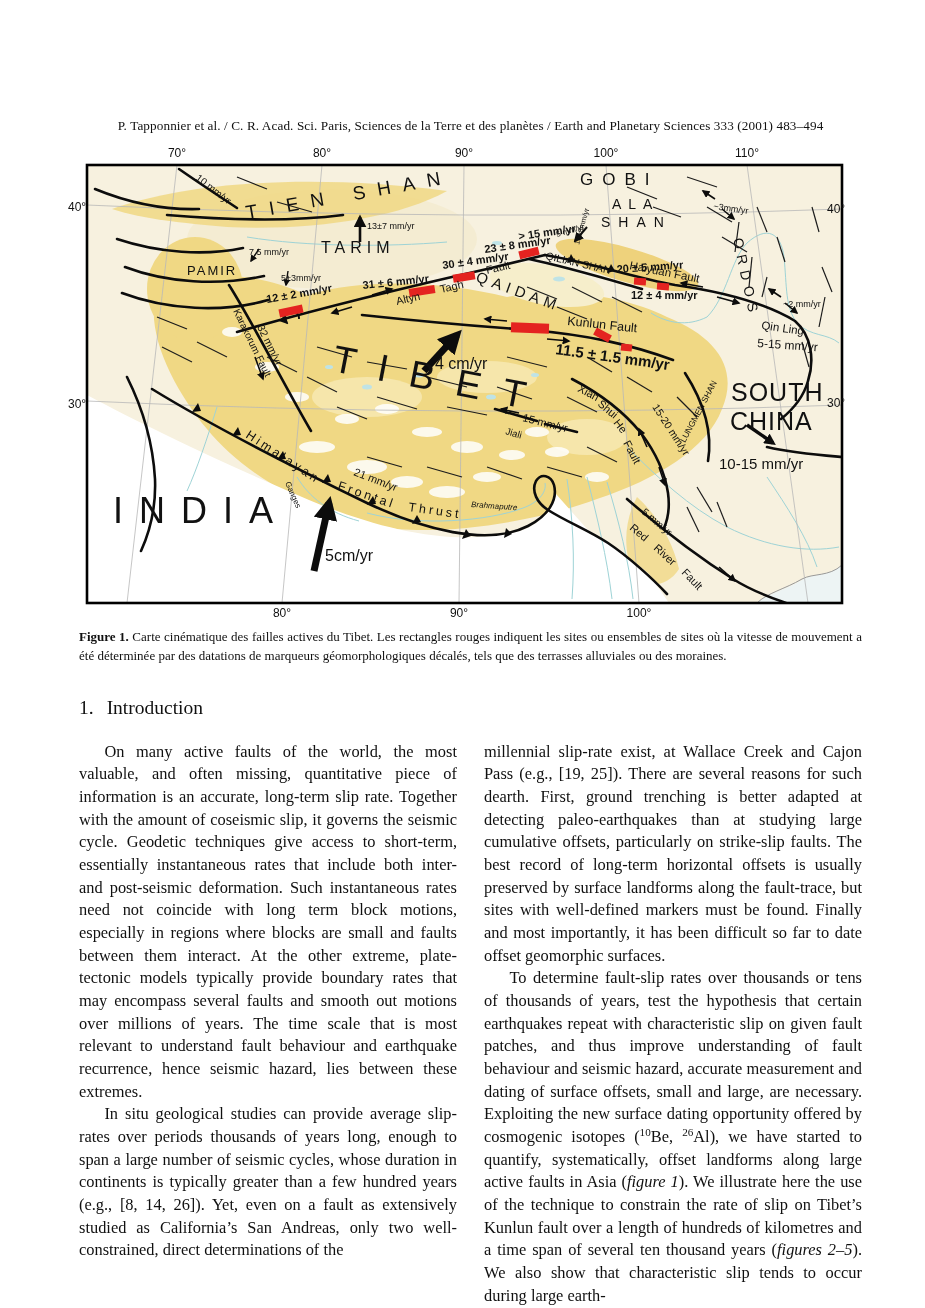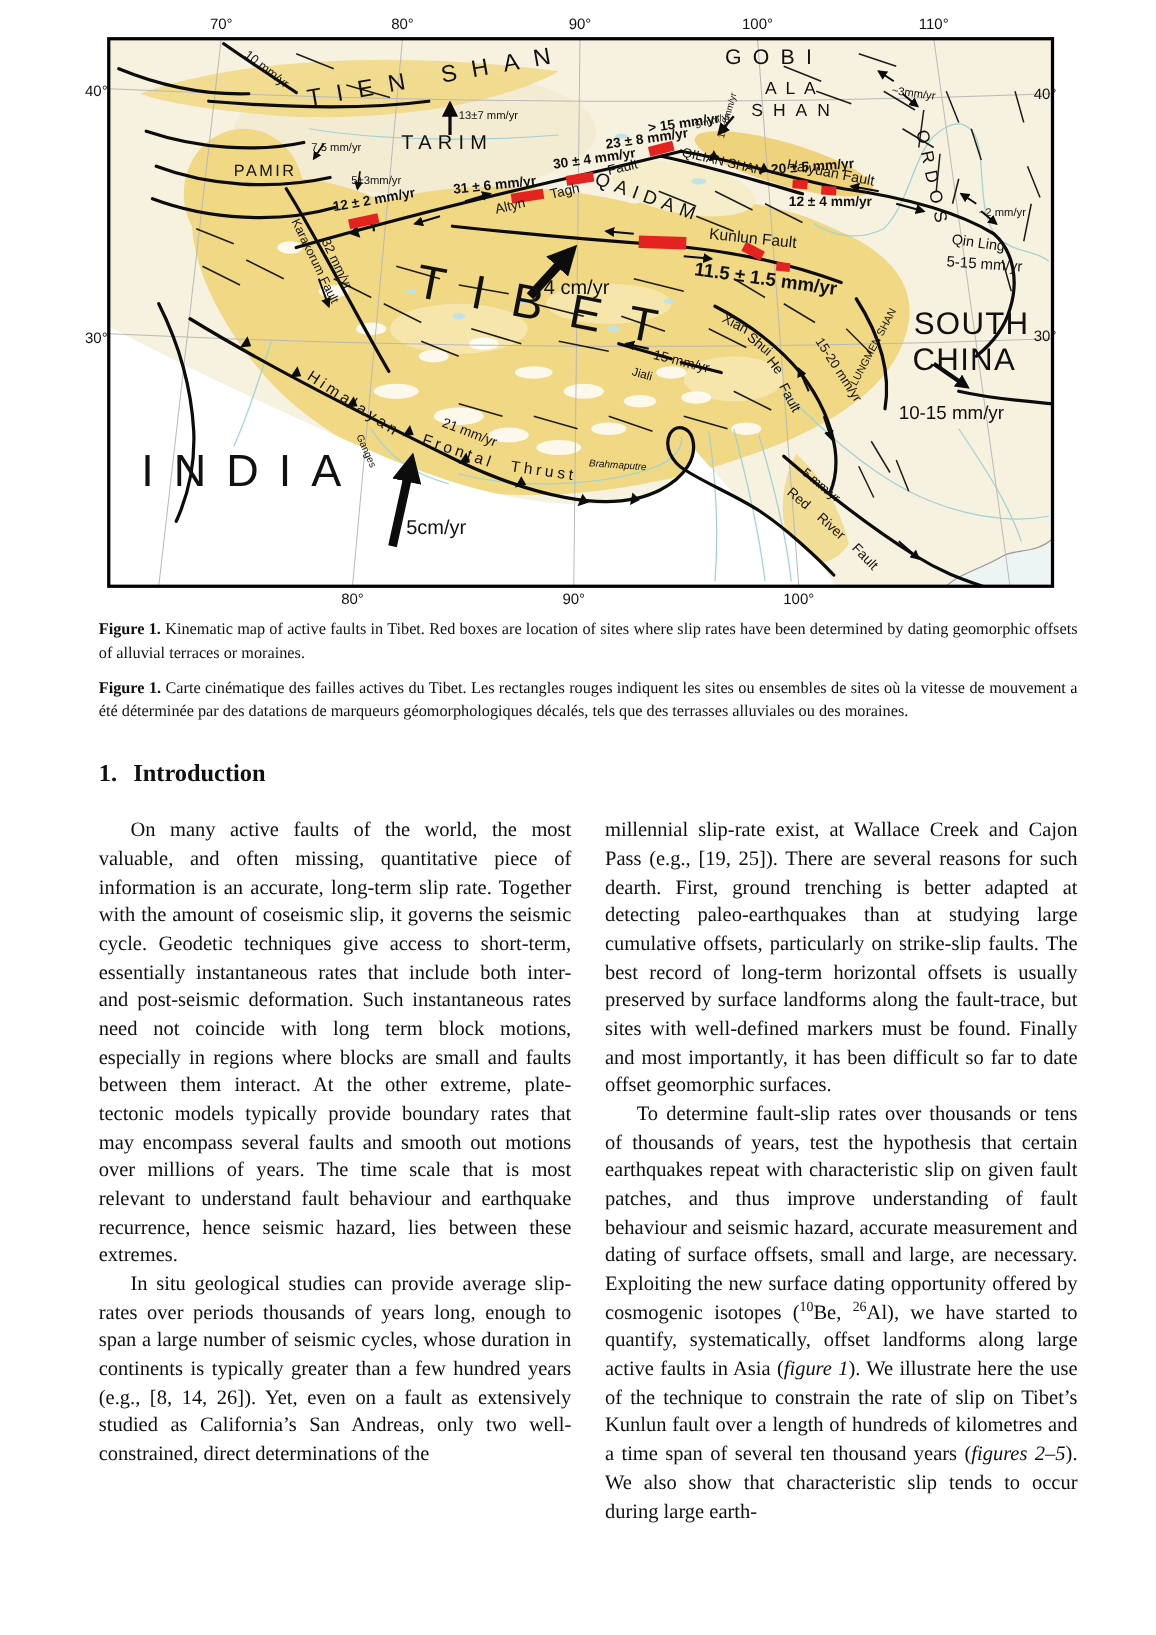--- a/index.html
+++ b/index.html
@@ -5,34 +5,35 @@
   html,body{margin:0;padding:0}
   body{width:925px;height:1308px;background:#ffffff;color:#101010;
        font-family:"Liberation Serif",serif;position:relative;overflow:hidden}
   .content{padding:0 63px 0 79px}
   .citation{margin-top:118px;text-align:center;font-size:13.2px;letter-spacing:.1px}
   .figure-wrap{margin-top:13px;margin-left:-12px;width:792px}
   .mapsvg{display:block}
   .mapsvg text{font-family:"Liberation Sans",sans-serif;fill:#111}
   .caption{font-size:13px;line-height:1.45;text-align:justify;margin-top:9px}
   .caption .cap-label{font-weight:bold}
-  .heading{font-size:19.5px;font-weight:bold;margin:31px 0 0 0;font-family:"Liberation Serif",serif}
+  .heading{font-size:19.5px;font-weight:normal;margin:31px 0 0 0;font-family:"Liberation Serif",serif}
   .heading .hnum{margin-right:13px}
   .columns{display:flex;gap:27px;margin-top:22px;font-size:16.4px;line-height:1.382;text-align:justify}
   .col{flex:1;min-width:0}
   p.para{margin:0;padding:0}
   p.ind{text-indent:1.55em}
   sup{font-size:68%;line-height:0}
   em{}
 </style>
 </head>
 <body>
 
 <div class="content">
 
+  <div class="citation">P. Tapponnier et al. / C. R. Acad. Sci. Paris, Sciences de la Terre et des planètes / Earth and Planetary Sciences 333 (2001) 483–494</div>
 
   <div class="figure-wrap">
     <svg class="mapsvg" width="792" height="472" viewBox="0 0 792 472">
       <defs>
         <marker id="ah" viewBox="0 0 10 10" refX="8" refY="5" markerWidth="5" markerHeight="5" orient="auto">
           <path d="M0 0 L10 5 L0 10 Z" fill="#0c0c0c"></path>
         </marker>
         <marker id="ahb" viewBox="0 0 10 10" refX="7" refY="5" markerWidth="3.4" markerHeight="3.4" orient="auto">
           <path d="M0 0 L10 5 L0 10 Z" fill="#0c0c0c"></path>
         </marker>
@@ -310,21 +311,20 @@
           <text x="376" y="122" font-size="11" transform="rotate(-8 376 122)" fill="#e42320" font-weight="bold">30 ± 4 mm/yr</text>
           <text x="452" y="93" font-size="11" transform="rotate(-8 452 93)" fill="#e42320" font-weight="bold">&gt; 15 mm/yr</text>
           <text x="418" y="106" font-size="11" transform="rotate(-8 418 106)" fill="#e42320" font-weight="bold">23 ± 8 mm/yr</text>
           <text x="550" y="126" font-size="11" transform="rotate(-4 550 126)" fill="#e42320" font-weight="bold">20 ± 5 mm/yr</text>
           <text x="564" y="152" font-size="11" fill="#e42320" font-weight="bold">12 ± 4 mm/yr</text>
           <text x="488" y="207" font-size="15" transform="rotate(8 488 207)" fill="#e42320" font-weight="bold">11.5 ± 1.5 mm/yr</text>
         </g>
     </svg>
   </div>
 
-  <div class="caption"><span class="cap-label">Figure 1.</span><span> Kinematic map of active faults in Tibet. Red boxes are location of sites where slip rates have been determined by dating geomorphic offsets of alluvial terraces or moraines.</span></div>
 
   <div class="caption"><span class="cap-label">Figure 1.</span><span> Carte cinématique des failles actives du Tibet. Les rectangles rouges indiquent les sites ou ensembles de sites où la vitesse de mouvement a été déterminée par des datations de marqueurs géomorphologiques décalés, tels que des terrasses alluviales ou des moraines.</span></div>
 
   <h2 class="heading"><span class="hnum">1.</span><span>Introduction</span></h2>
 
   <div class="columns">
     <div class="col">
         <p class="para ind"><span>On many active faults of the world, the most valuable, and often missing, quantitative piece of information is an accurate, long-term slip rate. Together with the amount of coseismic slip, it governs the seismic cycle. Geodetic techniques give access to short-term, essentially instantaneous rates that include both inter- and post-seismic deformation. Such instantaneous rates need not coincide with long term block motions, especially in regions where blocks are small and faults between them interact. At the other extreme, plate-tectonic models typically provide boundary rates that may encompass several faults and smooth out motions over millions of years. The time scale that is most relevant to understand fault behaviour and earthquake recurrence, hence seismic hazard, lies between these extremes.</span></p>
         <p class="para ind"><span>In situ geological studies can provide average slip-rates over periods thousands of years long, enough to span a large number of seismic cycles, whose duration in continents is typically greater than a few hundred years (e.g., [8, 14, 26]). Yet, even on a fault as extensively studied as California’s San Andreas, only two well-constrained, direct determinations of the</span></p>
       </div>

